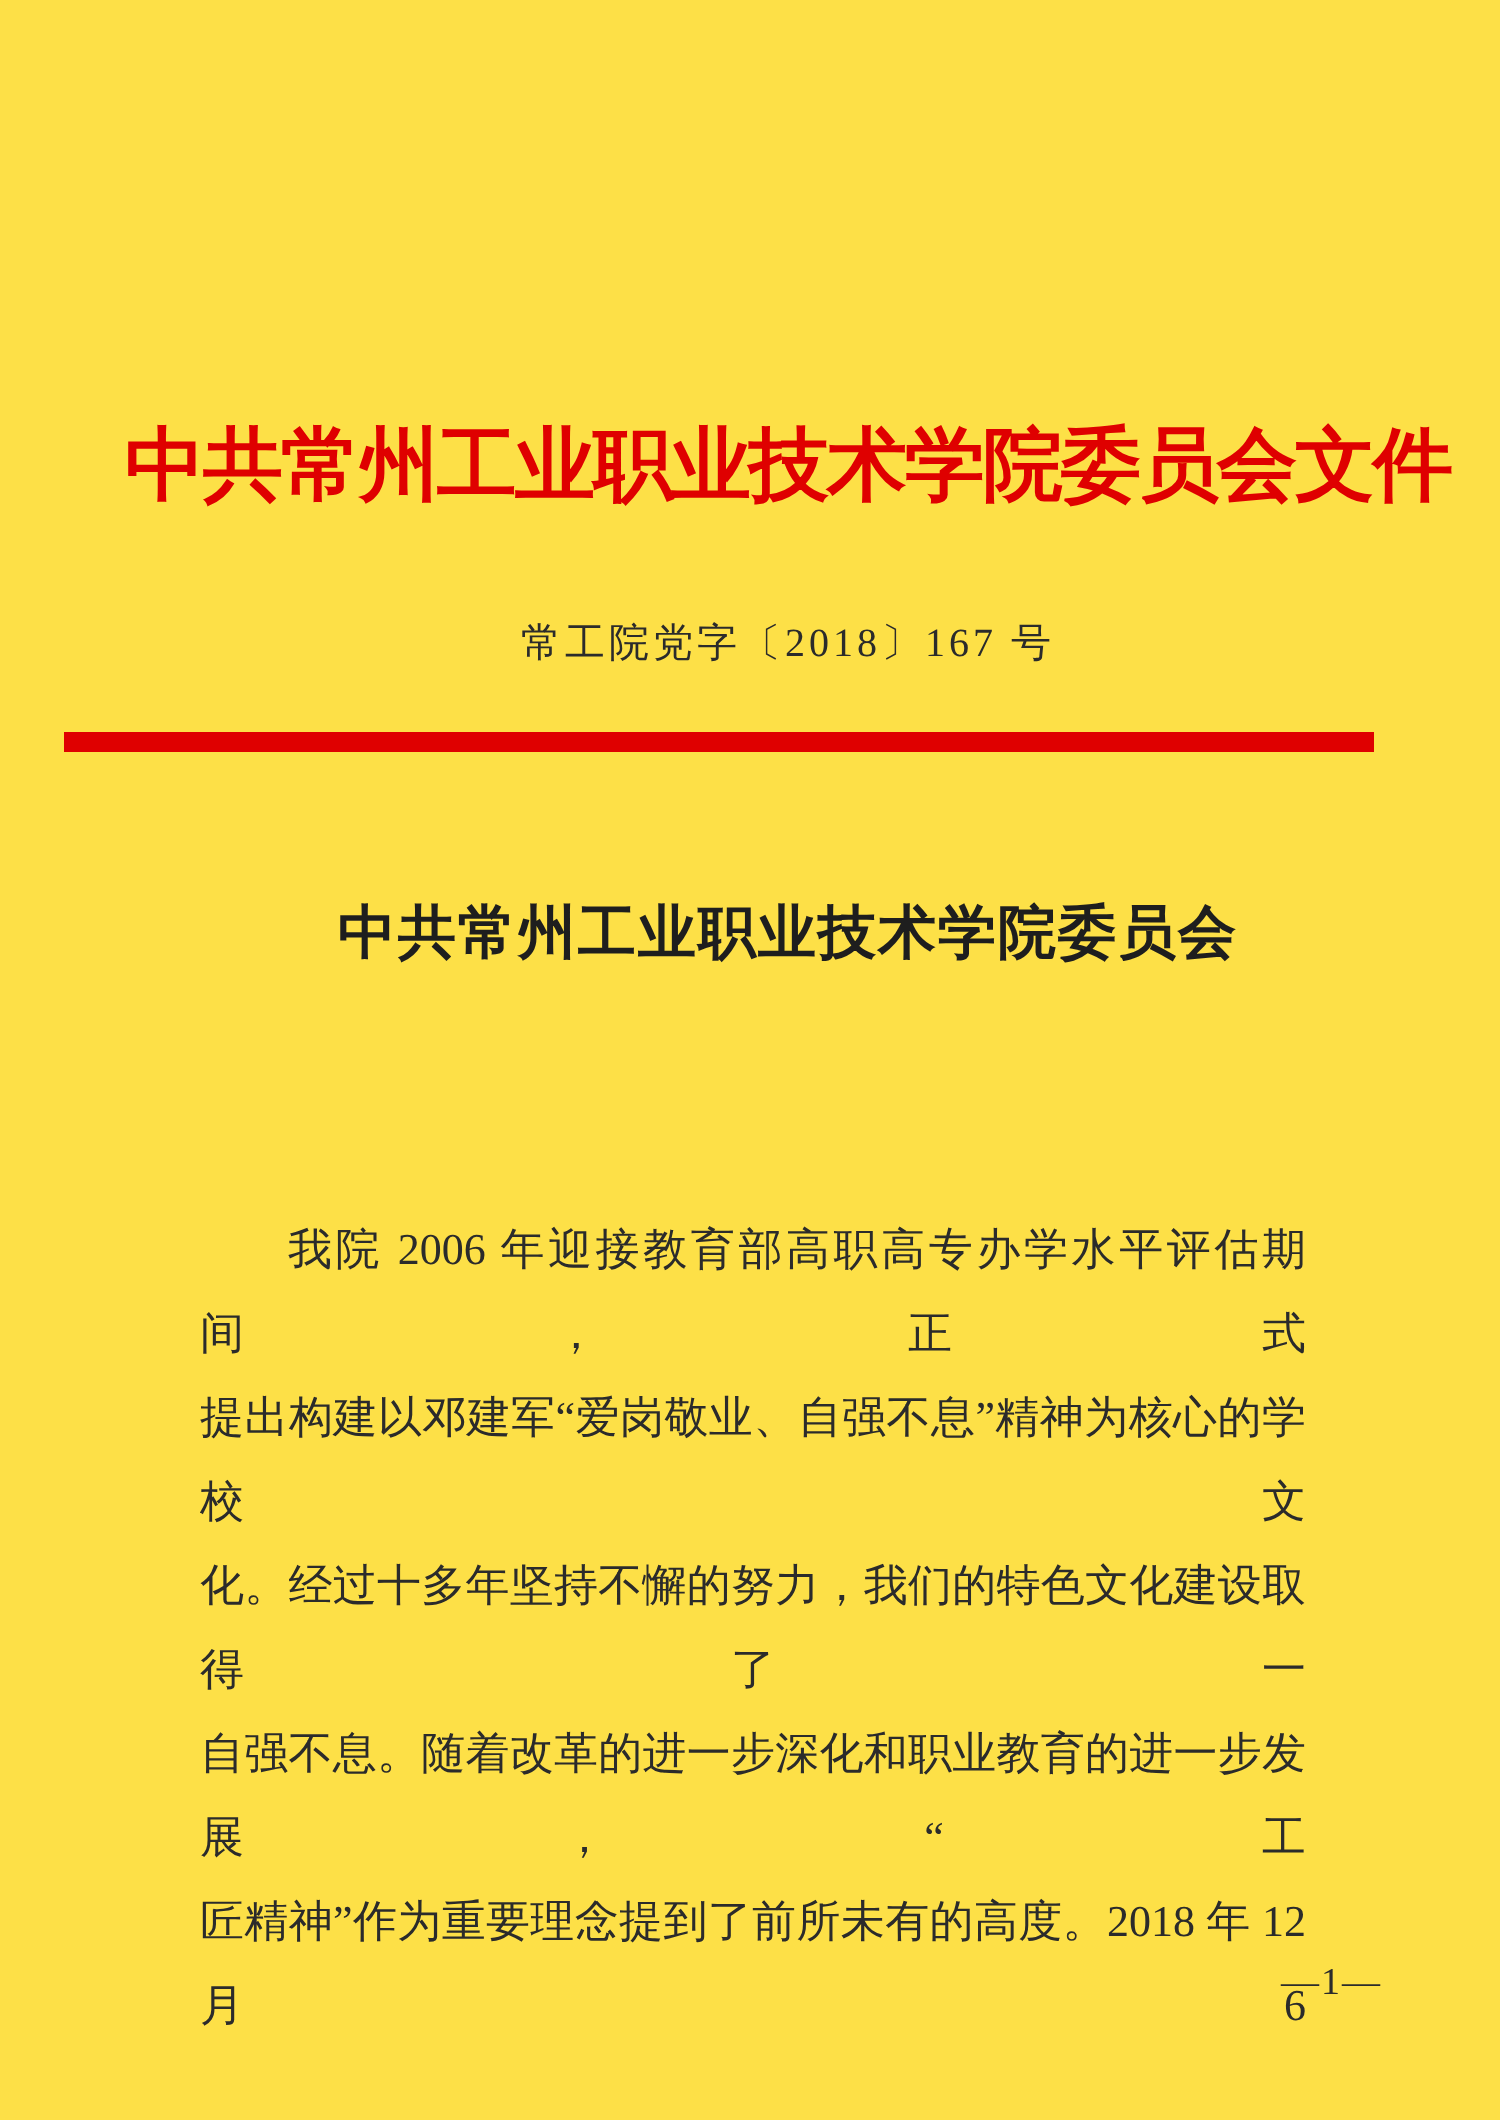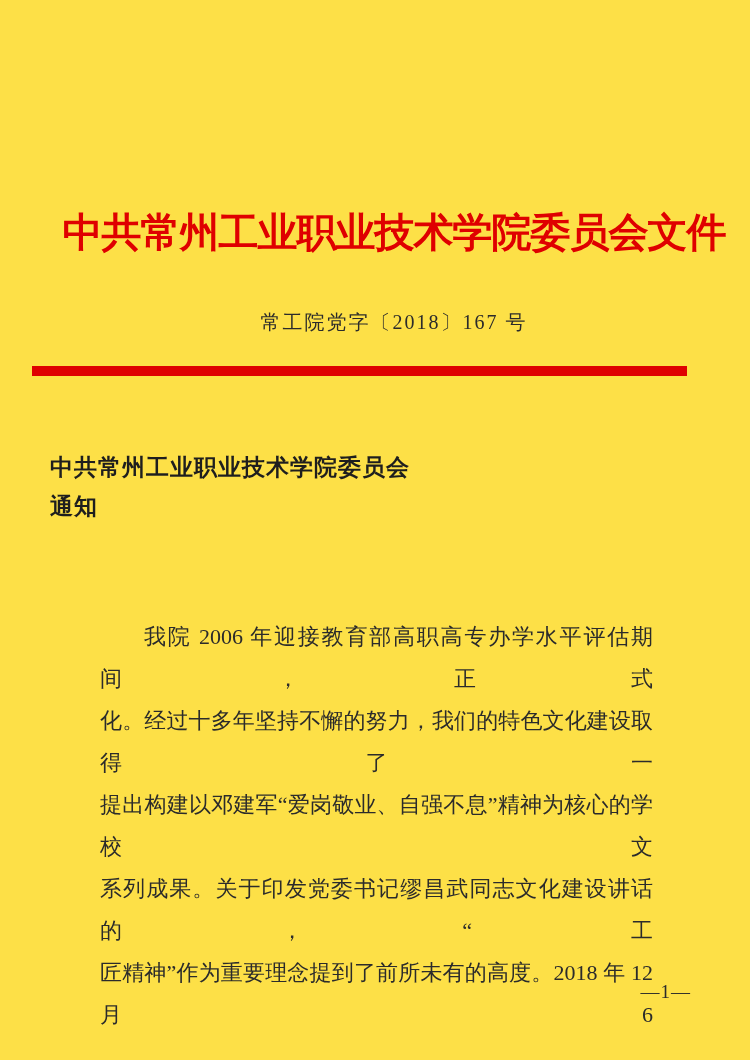--- a/index.html
+++ b/index.html
@@ -42,41 +42,42 @@
     left: 32px;
     width: 655px;
     height: 10px;
     background: #df0000;
   }
   .doc-title {
     position: absolute;
     top: 448px;
     left: 50px;
     right: 50px;
-    font-size: 23px;
+    text-align: center;
+    font-size: 29px;
     line-height: 39px;
     font-weight: 600;
     color: #1e1e1e;
     letter-spacing: 1px;
   }
   .doc-body {
     position: absolute;
     top: 604px;
     left: 100px;
     width: 553px;
     font-size: 22px;
     line-height: 42px;
     color: #2b2b2b;
   }
   .salutation { text-align: left; }
   .body-line {
     text-align: justify;
     text-align-last: justify;
   }
-  .body-line.indent { text-indent: 44px; margin-top: 12px; }
+  .body-line.indent { text-indent: 44px; }
   .page-num {
     position: absolute;
     top: 981px;
     right: 97px;
     font-size: 19px;
     line-height: 22px;
     color: #2b2b2b;
     letter-spacing: 1px;
   }
 </style>
@@ -86,27 +87,26 @@
 <div class="page">
 
   <div class="red-header">中共常州工业职业技术学院委员会文件</div>
 
   <div class="doc-number">常工院党字〔2018〕167 号</div>
 
   <div class="red-line"></div>
 
   <div class="doc-title">
     <div>中共常州工业职业技术学院委员会</div>
-    <div>通知</div>
   </div>
 
   <div class="doc-body">
     <div class="body-line indent">我院 2006 年迎接教育部高职高专办学水平评估期间，正式</div>
+    <div class="body-line">提出构建以邓建军“爱岗敬业、自强不息”精神为核心的学校文</div>
     <div class="body-line">化。经过十多年坚持不懈的努力，我们的特色文化建设取得了一</div>
-    <div class="body-line">提出构建以邓建军“爱岗敬业、自强不息”精神为核心的学校文</div>
-    <div class="body-line">系列成果。关于印发党委书记缪昌武同志文化建设讲话的，“工</div>
+    <div class="body-line">自强不息。随着改革的进一步深化和职业教育的进一步发展，“工</div>
     <div class="body-line">匠精神”作为重要理念提到了前所未有的高度。2018 年 12 月 6</div>
 
   </div>
 
   <div class="page-num">—1—</div>
 
 </div>
 
 </body></html>

